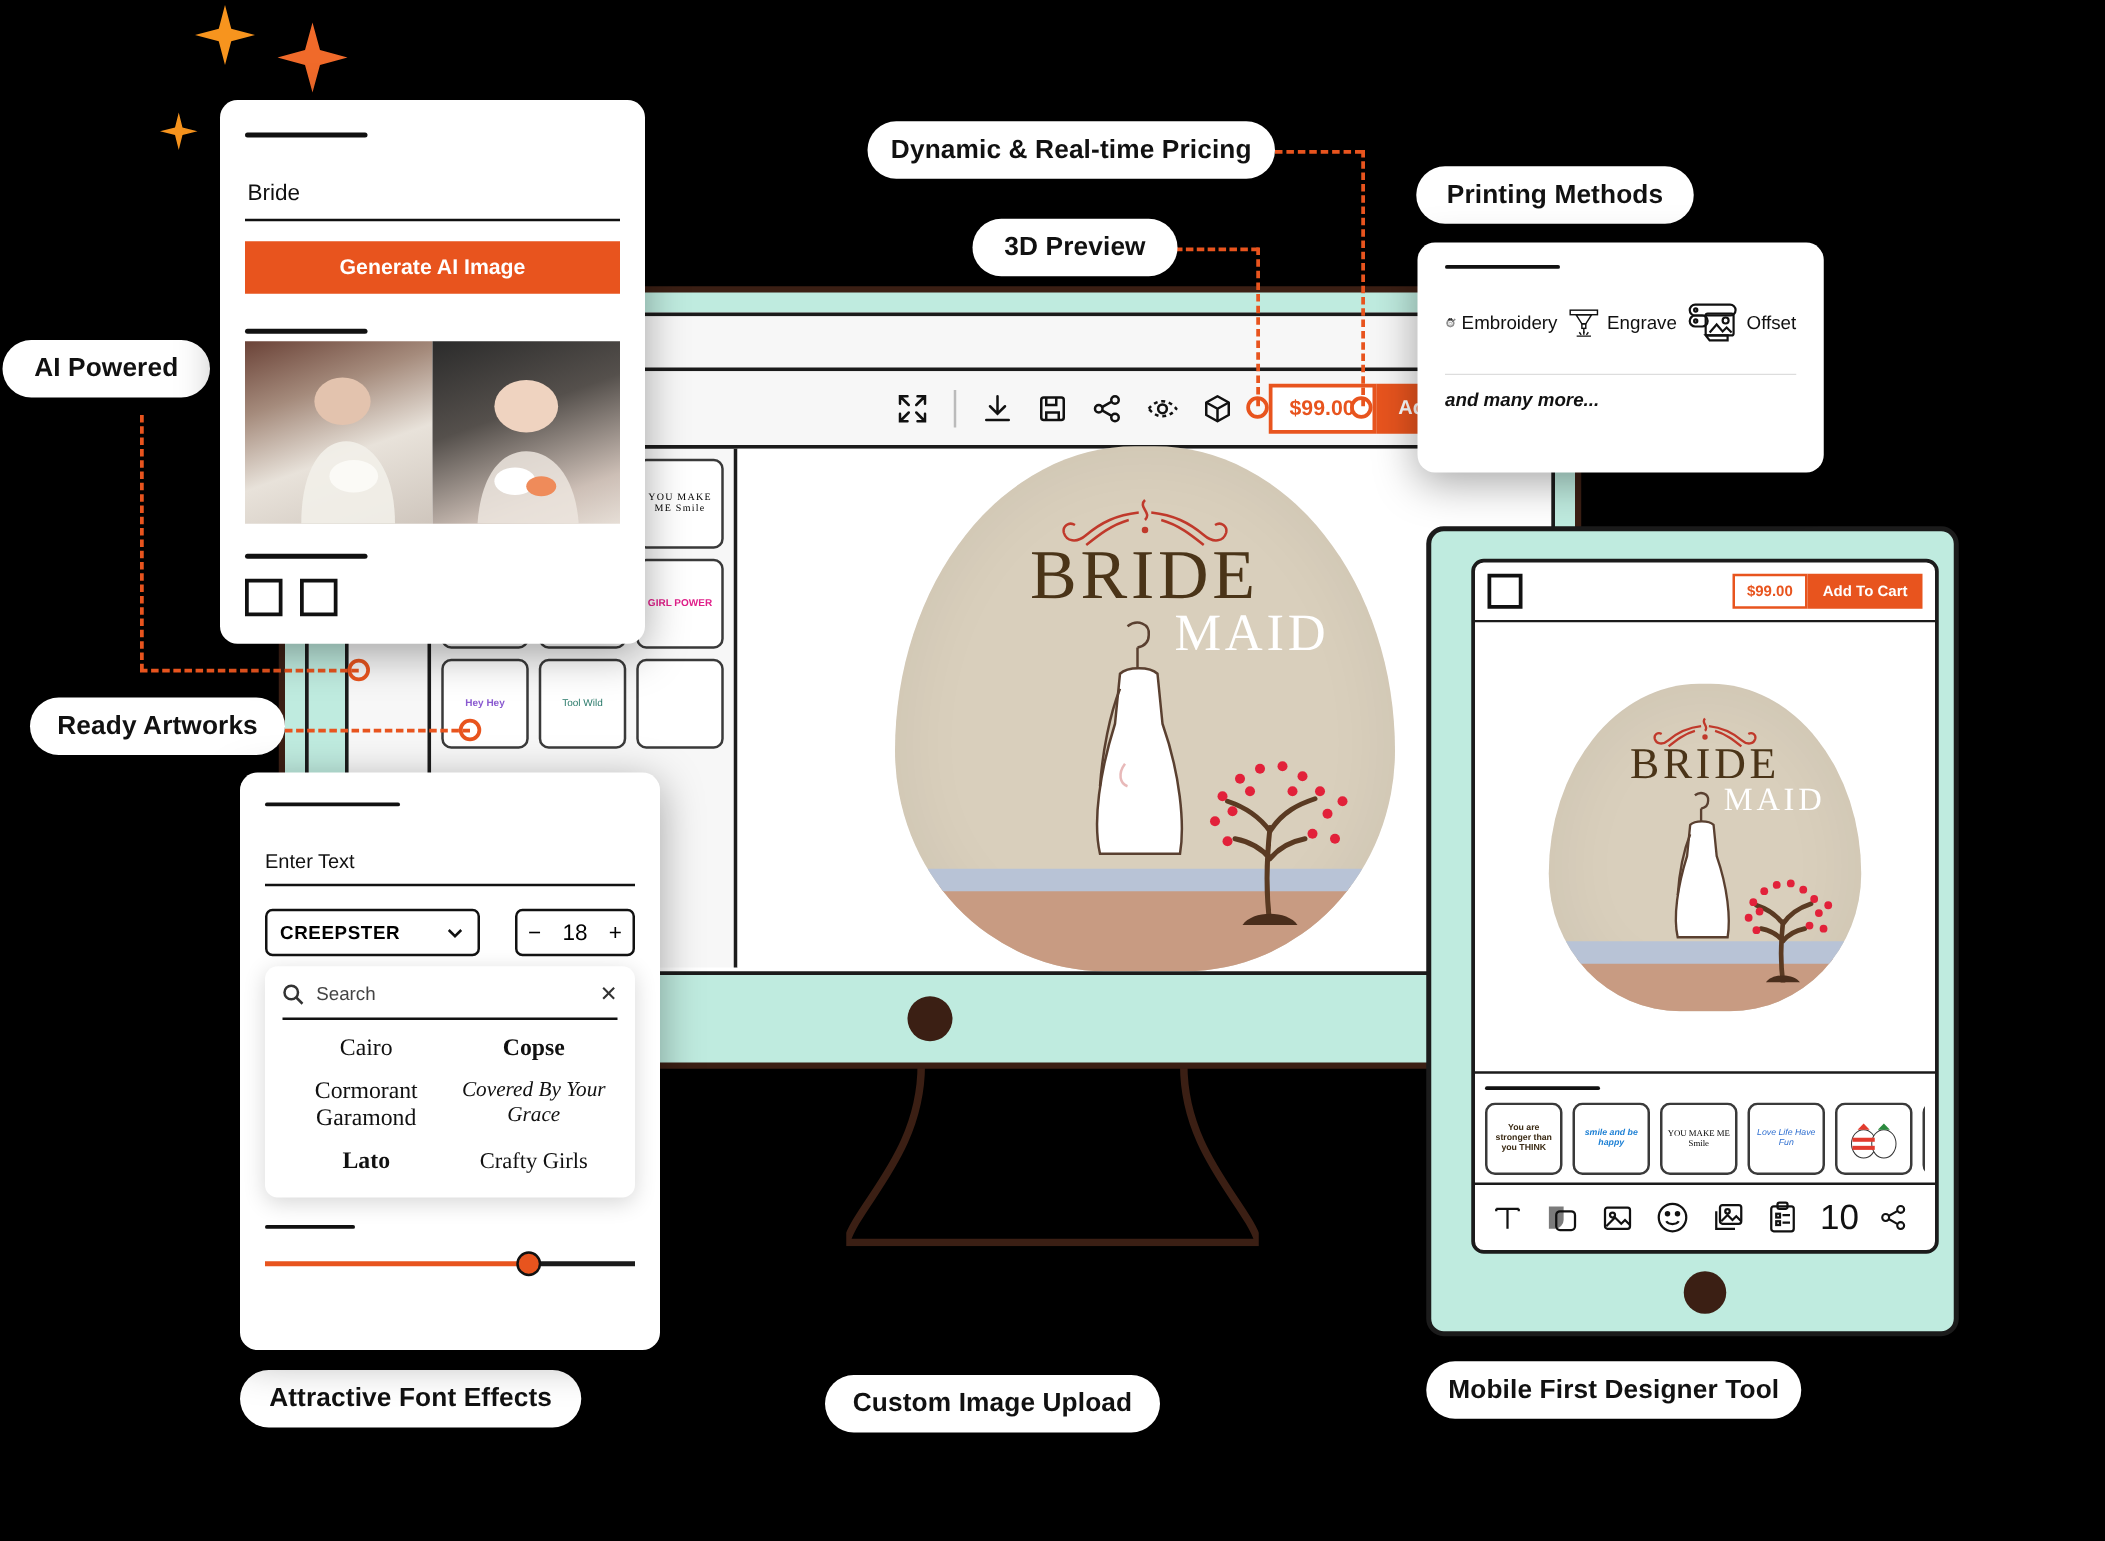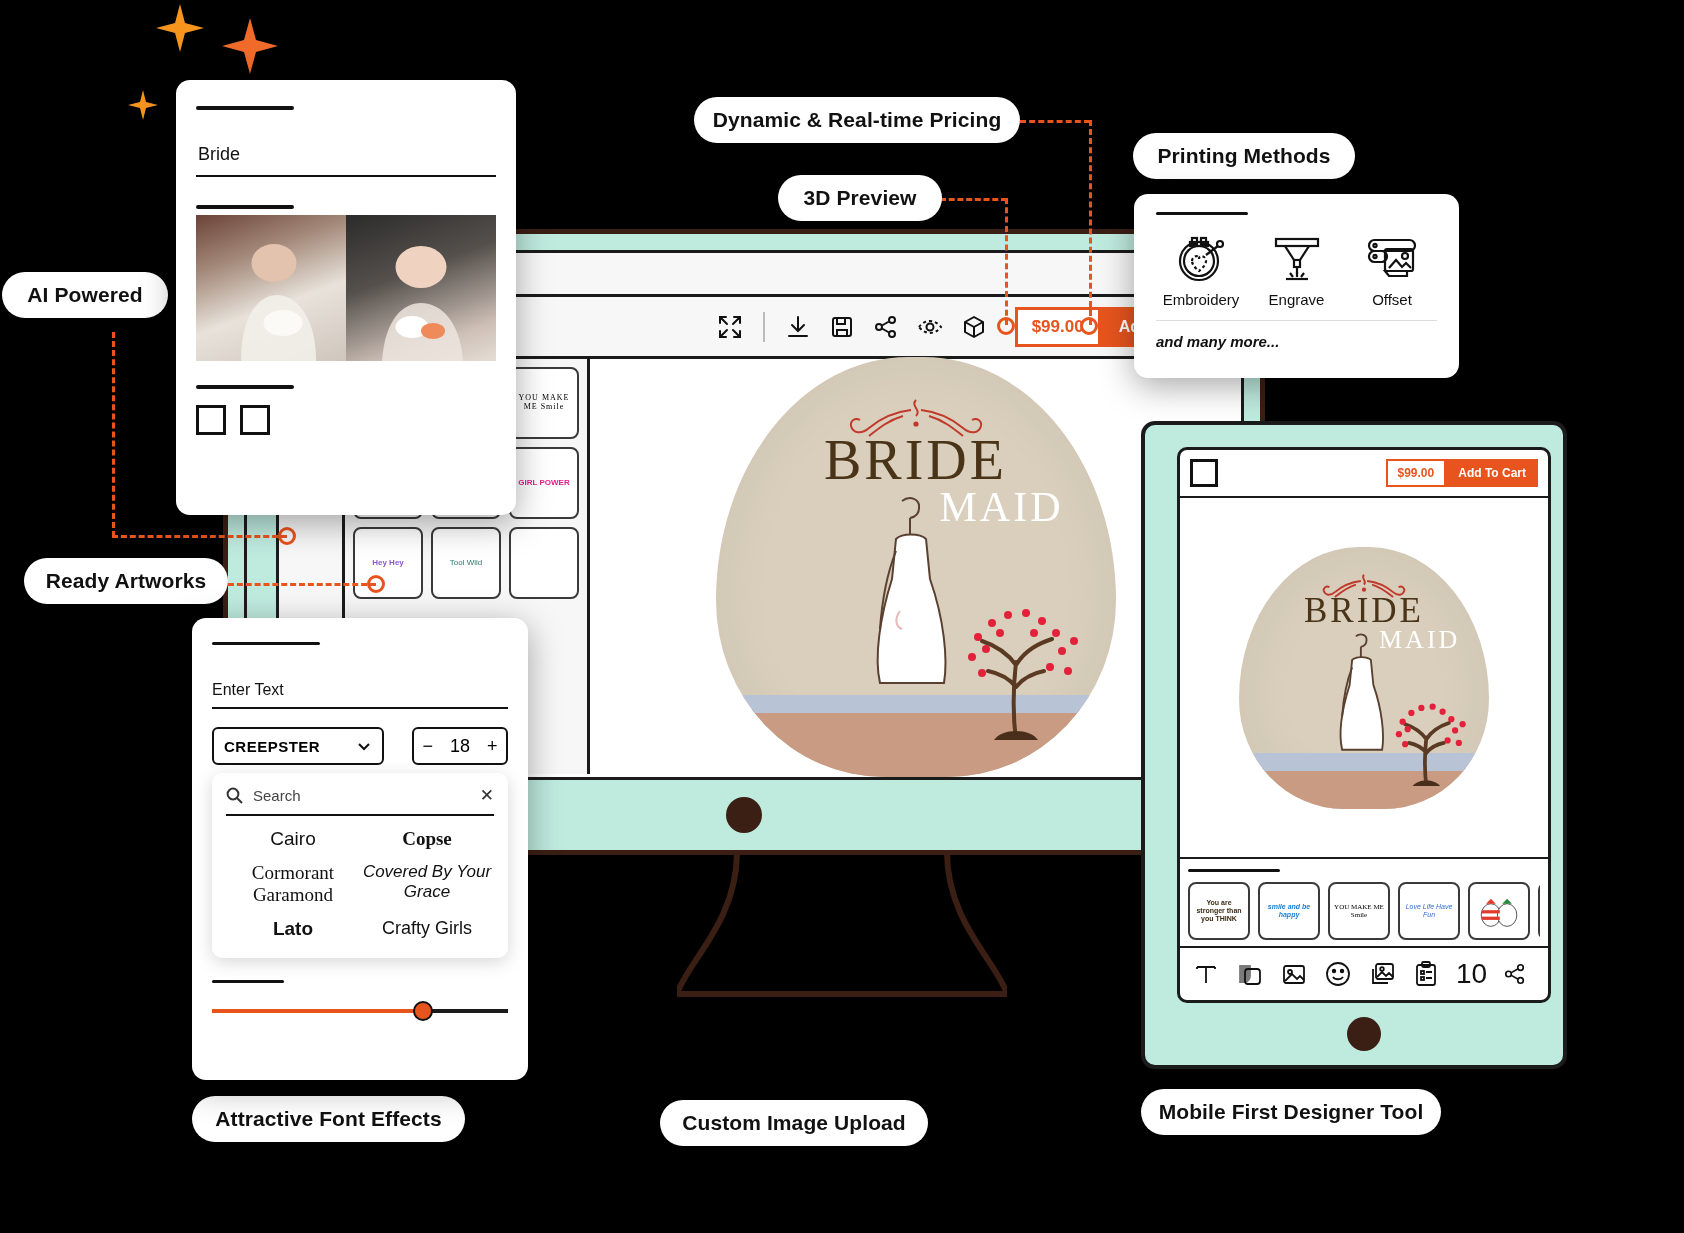--- a/index.html
+++ b/index.html
@@ -175,21 +175,21 @@
     height: 42px; display: flex; align-items: center; justify-content: center;
     margin-top: 16px;
   }
   .ai-imgs { display: flex; height: 146px; margin-top: 6px; }
   .ai-img { flex: 1; position: relative; overflow: hidden; }
   .sq { width: 30px; height: 30px; border: 3px solid #111; }
 
   
   #print-panel { left: 1134px; top: 194px; width: 325px; height: 184px; padding: 18px 22px; }
   .pm-row { display: flex; justify-content: space-between; margin-top: 14px; }
-  .pm-item { display: flex; flex-direction: column; align-items: center; gap: 4px; width: 90px; }
+  .pm-item { display: flex; flex-direction: row; align-items: center; gap: 4px; width: 90px; }
   .pm-label { font-size: 15px; color: #111; }
   .pm-more { font-size: 15px; font-style: italic; font-weight: 700; color: #111; margin-top: 12px; padding-top: 12px; border-top: 1px solid #ddd; }
 
   
   #font-panel { left: 192px; top: 618px; width: 336px; height: 462px; padding: 24px 20px; }
   .fp-label { font-size: 16px; color: #111; padding: 10px 0 8px; border-bottom: 2px solid #111; }
   .fp-controls { display: flex; gap: 28px; margin-top: 18px; }
   .fp-select {
     flex: 1; height: 38px; border: 2px solid #111; border-radius: 6px;
     display: flex; align-items: center; justify-content: space-between; padding: 0 10px;
@@ -202,21 +202,21 @@
   }
   .fp-drop {
     margin-top: 8px; border-radius: 10px; box-shadow: 0 4px 18px rgba(0,0,0,.16);
     padding: 12px 14px 18px; background: #fff;
   }
   .fp-search {
     display: flex; align-items: center; gap: 10px; border-bottom: 2px solid #111;
     padding-bottom: 8px; font-size: 15px; color: #444;
   }
   .fp-list { display: grid; grid-template-columns: 1fr 1fr; row-gap: 12px; margin-top: 12px; text-align: center; }
-  .fp-font { font-size: 19px; color: #111; }
+  .fp-font { font-size: 19px; color: #111; font-family: Liberation Serif, serif; }
   .fp-slider { margin-top: 18px; position: relative; height: 20px; }
   .fp-track-a { position: absolute; left: 0; top: 8px; width: 70%; height: 4px; background: #E8541E; }
   .fp-track-b { position: absolute; left: 70%; top: 8px; right: 0; height: 4px; background: #1b1b1b; }
   .fp-knob { position: absolute; left: 68%; top: 0; width: 20px; height: 20px; border-radius: 50%; background: #E8541E; border: 2px solid #111; }
 
   
   .mobile {
     position: absolute; left: 1141px; top: 421px; width: 426px; height: 648px;
     background: #BFEBDF; border: 4px solid #1b1b1b; border-radius: 14px; z-index: 55;
   }
@@ -420,20 +420,21 @@
       </div>
     </div>
     <div class="mon-foot">
       <div class="mon-knob"></div>
     </div>
   </div>
 
   <div class="panel" id="ai-panel">
     <div class="rule" style="width:98px"></div>
     <div class="ai-input" style="margin-top:26px">Bride</div>
+    <div class="ai-btn">Generate AI Image</div>
     <div class="rule" style="width:98px;margin-top:28px"></div>
     <div class="ai-imgs">
       <div class="ai-img" style="background:linear-gradient(160deg,#6b4338 0%,#a58b7c 30%,#e8e2da 60%,#cfc6bd 100%)">
         <svg width="100%" height="100%" viewBox="0 0 100 146" preserveAspectRatio="none">
             <ellipse cx="52" cy="48" rx="15" ry="19" fill="#e3c3ae"></ellipse>
             <path d="M30 146c0-46 12-66 24-66s26 20 26 66z" fill="#f2efe9" opacity=".9"></path>
             <circle cx="58" cy="108" r="13" fill="#fbfaf6"></circle>
           </svg>
       </div>
       <div class="ai-img" style="background:linear-gradient(160deg,#2b2b2b 0%,#55504c 40%,#cdbfb6 80%,#e6ded6 100%)">

